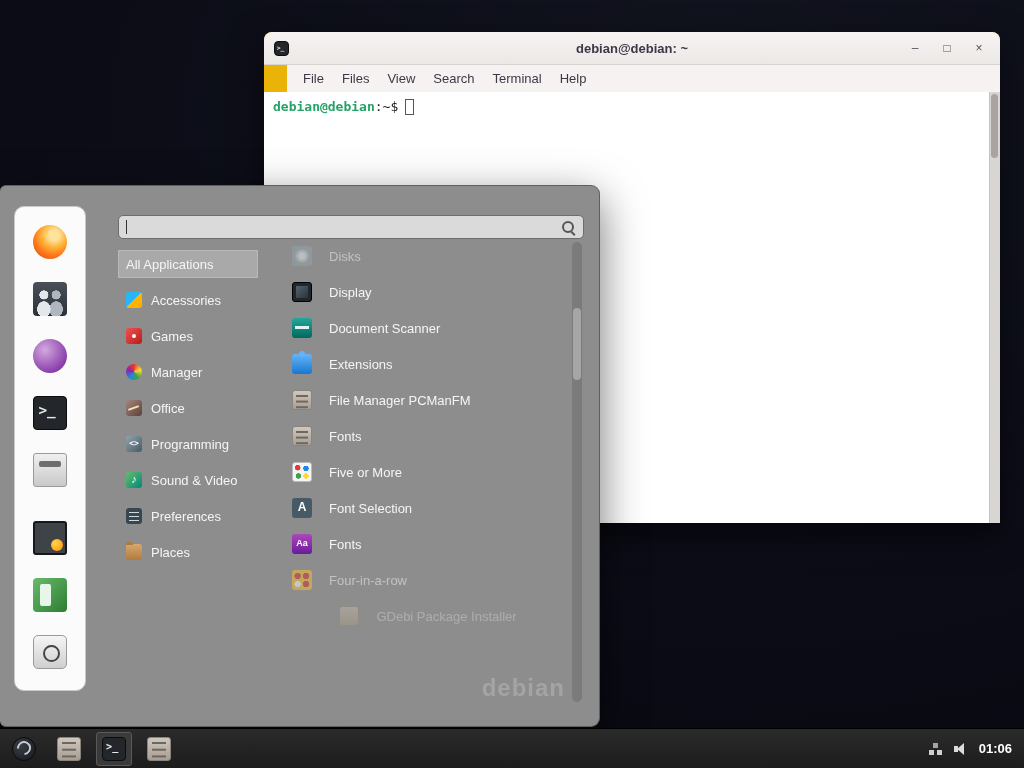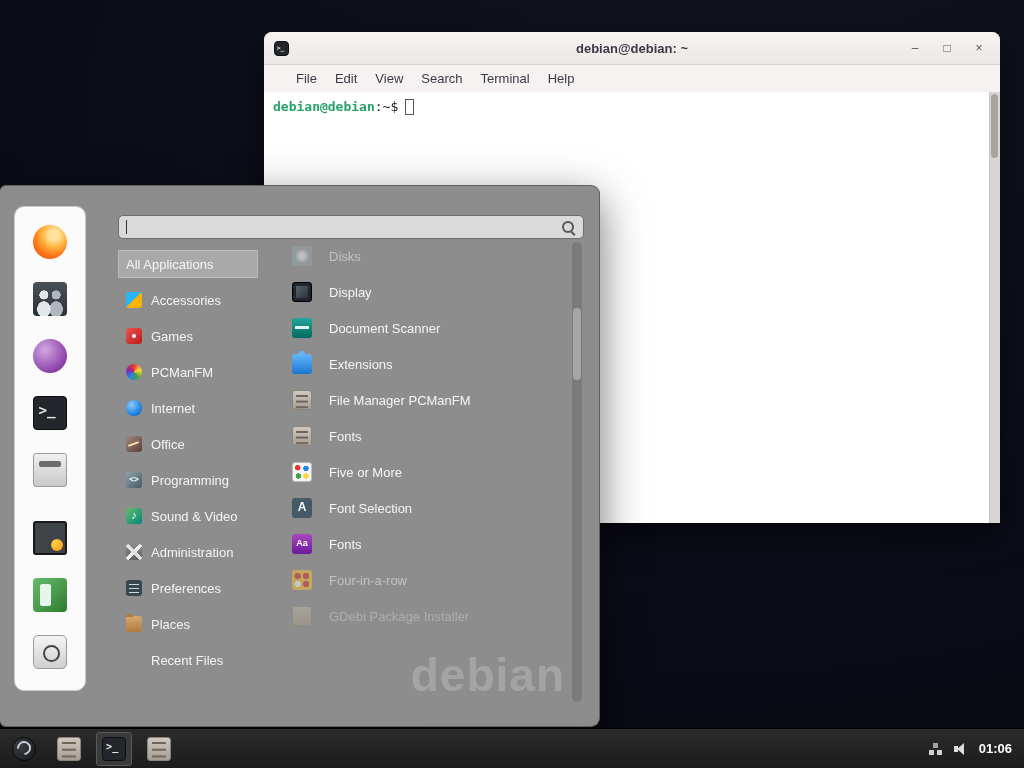--- a/index.html
+++ b/index.html
@@ -143,39 +143,39 @@
   .titlebar { height:33px; flex:0 0 33px; border-radius:8px 8px 0 0; position:relative;
     background: linear-gradient(#f7f3f2,#ece8e6); border-bottom:1px solid #d8d3d0;
     display:flex; align-items:center; padding:0 10px; }
   .titlebar .title { position:absolute; left:0; right:0; text-align:center; font-size:13px;
     font-weight:700; color:#3d3846; pointer-events:none; }
   .win-controls { margin-left:auto; display:flex; gap:10px; z-index:1; }
   .win-btn { width:22px; height:22px; border:none; background:transparent; color:#5a545e;
     font-size:12px; line-height:1; display:flex; align-items:center; justify-content:center;
     border-radius:4px; cursor:pointer; padding:0; }
   .menubar { height:27px; flex:0 0 27px; background:#f6f2f1; display:flex; align-items:center;
-    padding:0 23px; }
+    padding:0 7px;margin-left:23px; }
   .menubar-item { font-size:13px; color:#3d3846; padding:3px 9px; border-radius:4px; cursor:pointer; }
   .term-body { flex:1; position:relative; background:#fff; padding:7px 9px;
     font-family:"DejaVu Sans Mono", monospace; font-size:13px; }
   .prompt-line { display:flex; align-items:flex-start; }
   .prompt-line .user { color:#26a269; font-weight:700; }
   .prompt-line .suffix { color:#1c1c1c; }
   .cursor { display:inline-block; width:9px; height:16px; border:1px solid #57555b;
     margin-left:7px; }
   .term-scrollbar { position:absolute; top:0; right:0; bottom:0; width:11px; background:#d9d5d3;
     border-left:1px solid #c6c2bf; }
   .term-thumb { position:absolute; top:2px; right:2px; width:7px; height:64px; background:#a9a49f;
     border-radius:4px; }
 
   
   .menu { position:absolute; left:0; top:185px; width:600px; height:542px; background:#8d8d8d;
     border:1px solid #5f5f5c; border-left:none; border-radius:6px 9px 9px 6px;
     box-shadow:0 14px 44px rgba(0,0,0,.55); z-index:2; }
-  .watermark { position:absolute; right:34px; bottom:24px; font-size:46px; font-weight:700;
+  .watermark { position:absolute; right:34px; bottom:24px; font-size:24px; font-weight:700;
     color:#a4a4a4; letter-spacing:1px; z-index:0; }
   .favorites { position:absolute; left:14px; top:20px; width:72px; height:485px; background:#fbfbfb;
     border:1px solid #c9c9c9; border-radius:10px; display:flex; flex-direction:column;
     align-items:center; padding:15px 0 18px; gap:17px; z-index:1; }
   .fav-btn { width:40px; height:40px; border:none; background:transparent; display:flex;
     align-items:center; justify-content:center; cursor:pointer; padding:0; }
   .favorites button.fav-btn:nth-of-type(6) { margin-top:auto; }
 
   .search { position:absolute; left:118px; top:29px; width:466px; height:24px; background:#dadada;
     border:1px solid #6d6d6d; border-radius:5px; display:flex; align-items:center;
@@ -192,21 +192,21 @@
   .categories { position:absolute; left:118px; top:64px; width:140px; z-index:1; }
   .cat-row { display:flex; align-items:center; height:28px; margin-bottom:8px; padding:0 8px;
     gap:9px; border-radius:1px; cursor:pointer; }
   .cat-row.selected { background:#a9a9a9; box-shadow:inset 0 0 0 1px #b9b9b9; }
   .cat-label, .app-label { font-size:13px; color:#f5f5f5; white-space:nowrap; }
 
   .apps { position:absolute; left:288px; top:56px; width:280px; z-index:1; }
   .app-row { display:flex; align-items:center; height:28px; margin-bottom:8px; padding:0 4px;
     gap:17px; border-radius:5px; cursor:pointer; }
   .app-row.faded { opacity:.5; }
-  .app-row.clipped { opacity:.3; }
+  .app-row.clipped { opacity:.3;justify-content:center; }
 
   .apps-scrollbar { position:absolute; left:572px; top:56px; width:10px; height:460px;
     background:#7b7b7b; border-radius:5px; z-index:1; }
   .apps-thumb { position:absolute; left:1px; top:66px; width:8px; height:72px; background:#a6a6a6;
     border-radius:4px; }
 
   
   .taskbar { position:absolute; left:0; bottom:0; width:1024px; height:40px;
     background: linear-gradient(#2b2b2b,#1c1c1c); border-top:1px solid #000; display:flex;
     align-items:center; padding:0 6px; gap:4px; z-index:3; }
@@ -241,21 +241,21 @@
 
           <button class="win-btn" title="close-button">
             <span>×</span>
           </button>
         </div>
     </header>
     <nav class="menubar">
 
         <span class="menubar-item">File</span>
 
-        <span class="menubar-item">Edit</span>
+        <span class="menubar-item">Files</span>
 
         <span class="menubar-item">View</span>
 
         <span class="menubar-item">Search</span>
 
         <span class="menubar-item">Terminal</span>
 
         <span class="menubar-item">Help</span>
       </nav>
     <div class="term-body">
@@ -325,62 +325,50 @@
           <span class="cat-label">Accessories</span>
         </div>
 
         <div class="cat-row">
           <span class="icon cat-icon" data-icon="games"></span>
           <span class="cat-label">Games</span>
         </div>
 
         <div class="cat-row">
           <span class="icon cat-icon" data-icon="graphics"></span>
-          <span class="cat-label">PCManFM</span>
-        </div>
-
-        <div class="cat-row">
-          <span class="icon cat-icon" data-icon="internet"></span>
-          <span class="cat-label">Internet</span>
-        </div>
+          <span class="cat-label">Manager</span>
+        </div>
+
 
         <div class="cat-row">
           <span class="icon cat-icon" data-icon="office"></span>
           <span class="cat-label">Office</span>
         </div>
 
         <div class="cat-row">
           <span class="icon cat-icon" data-icon="programming"></span>
           <span class="cat-label">Programming</span>
         </div>
 
         <div class="cat-row">
           <span class="icon cat-icon" data-icon="sound-video"></span>
           <span class="cat-label">Sound &amp; Video</span>
         </div>
 
-        <div class="cat-row">
-          <span class="icon cat-icon" data-icon="administration"></span>
-          <span class="cat-label">Administration</span>
-        </div>
 
         <div class="cat-row">
           <span class="icon cat-icon" data-icon="preferences"></span>
           <span class="cat-label">Preferences</span>
         </div>
 
         <div class="cat-row">
           <span class="icon cat-icon" data-icon="places"></span>
           <span class="cat-label">Places</span>
         </div>
 
-        <div class="cat-row">
-          <span class="icon cat-icon" data-icon="none"></span>
-          <span class="cat-label">Recent Files</span>
-        </div>
       </div>
 
     <div class="apps">
 
         <div class="app-row faded">
           <span class="icon app-icon" data-icon="disks"></span>
           <span class="app-label">Disks</span>
         </div>
 
         <div class="app-row">

